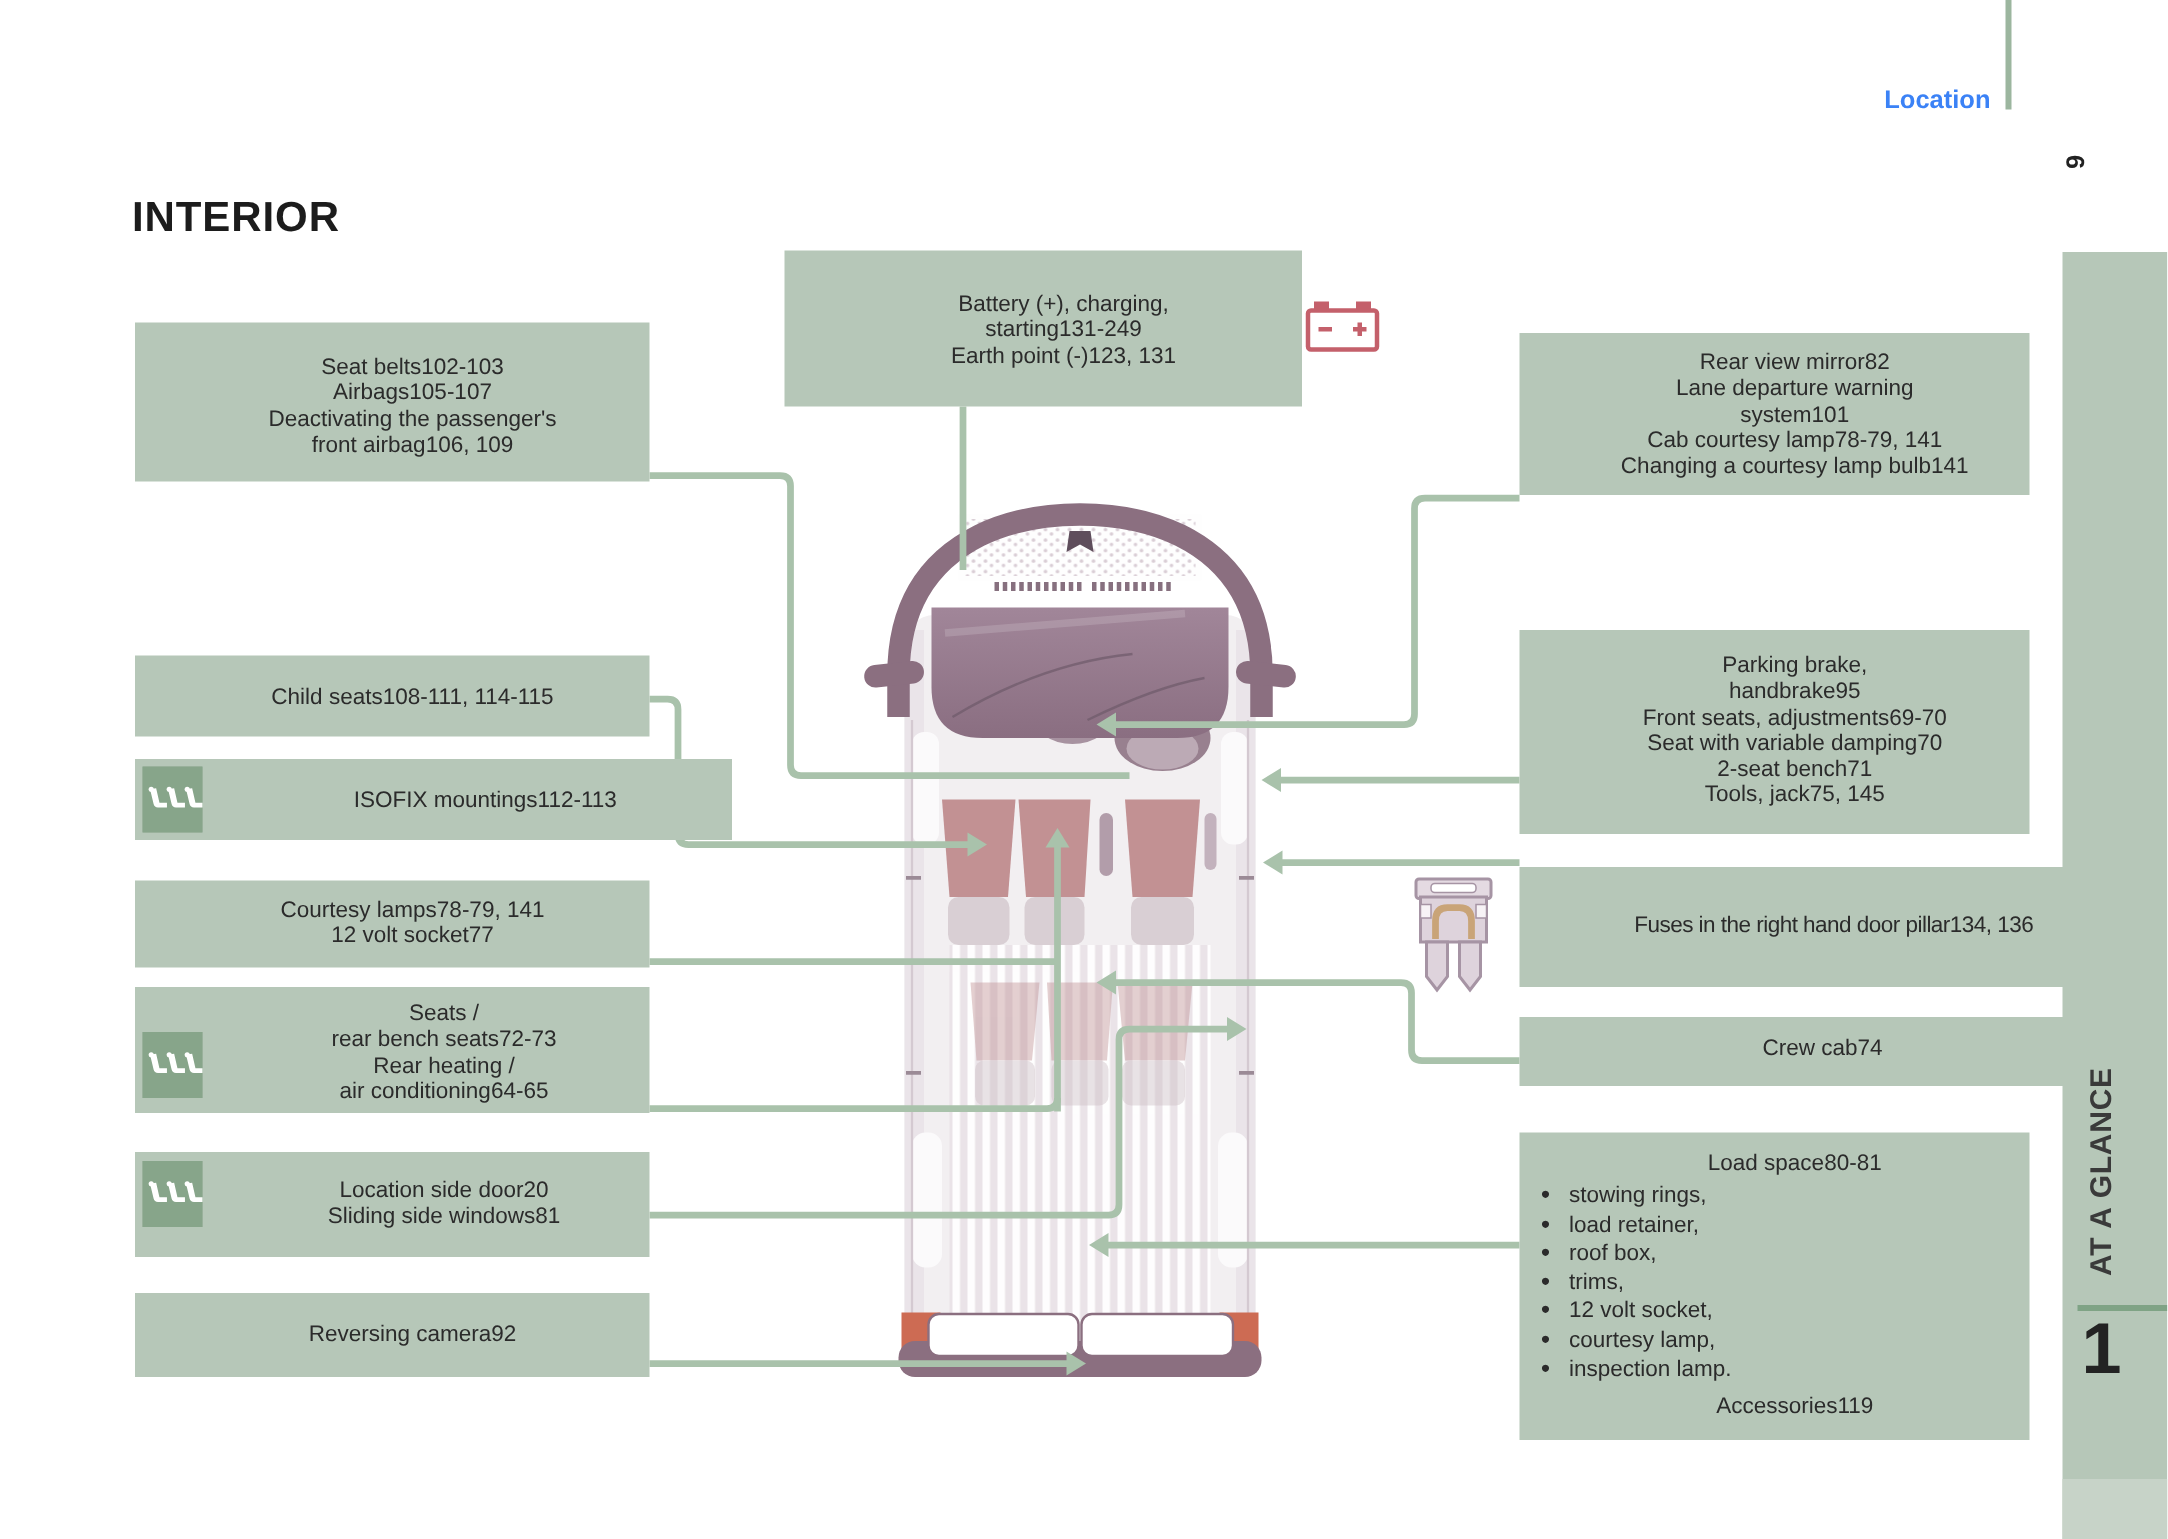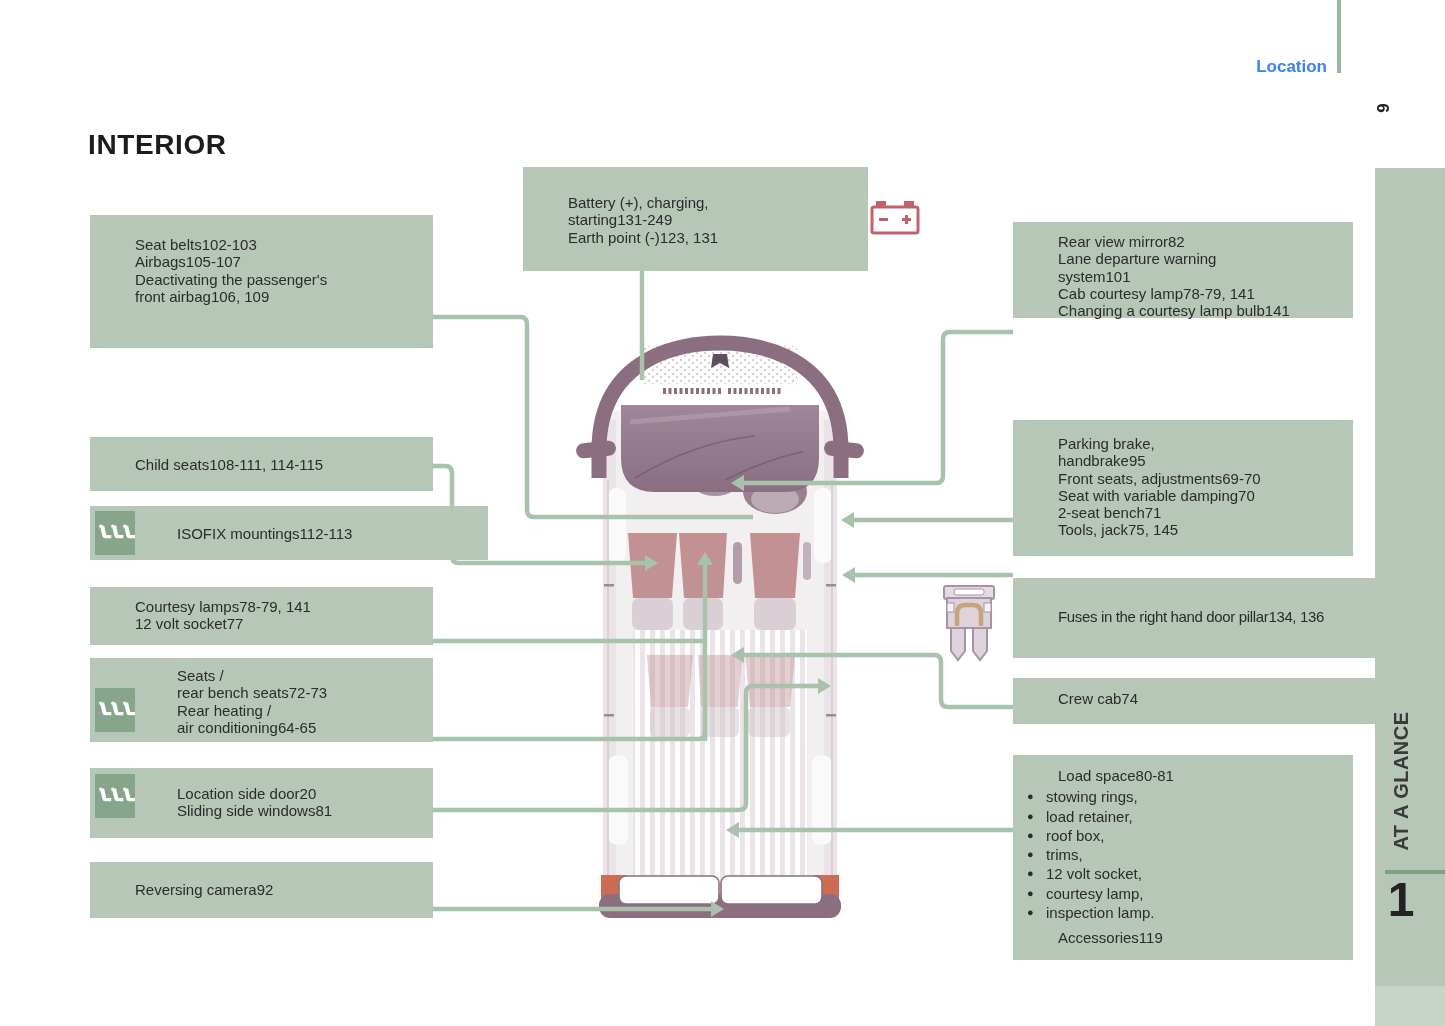--- a/index.html
+++ b/index.html
@@ -14,21 +14,21 @@
            transform:rotate(-90deg);text-align:center;line-height:28px;z-index:5;}
   
   #sidebar{left:1375px;top:168px;width:70px;height:858px;background:#b6c7b8;z-index:1;}
   #sidebar-bottom{left:1375px;top:986px;width:70px;height:40px;background:#c7d3c8;z-index:2;}
   #tabword{left:1309px;top:767px;width:190px;height:28px;transform:rotate(-90deg);
            text-align:center;font-size:20px;font-weight:bold;letter-spacing:.5px;color:#3a3a3a;z-index:3;}
   #tabsep{left:1385px;top:870px;width:60px;height:4px;background:#7fa385;z-index:3;}
   #chapnum{left:1375px;top:876px;width:52px;text-align:center;font-size:48px;font-weight:bold;color:#232323;line-height:1;z-index:3;}
   
   .box{position:absolute;background:#b6c7b8;z-index:3;font-size:15px;line-height:17.3px;color:#2b2b2b;box-sizing:border-box;}
-  .row{display:flex;justify-content:flex-start;padding:0 18px 0 13px;margin-left:32px;}
+  .row{display:flex;justify-content:center;padding:0 18px 0 13px;margin-left:32px;}
   .row .lbl{white-space:pre;}
   .row .pg{white-space:pre;text-align:right;}
   .with-icon .row{padding-left:55px;}
   .iconsq{position:absolute;left:5px;width:40px;background:#87a58a;z-index:4;}
   .bullet-row{display:flex;padding:0 18px 0 14px;line-height:19.3px;}
   .bullet-row .dot{width:19px;font-size:11px;line-height:19.3px;}
   .condensed{letter-spacing:-0.35px;}
   
   #van{left:575px;top:330px;z-index:1;}
   #lines{left:0;top:0;z-index:2;pointer-events:none;}
@@ -190,21 +190,21 @@
     <div class="row">
         <span class="lbl">starting</span>
         <span class="pg">131-249</span>
       </div>
     <div class="row">
         <span class="lbl">Earth point (-)</span>
         <span class="pg">123, 131</span>
       </div>
   </div>
 
-  <div class="box" style="left:90px;top:215px;width:343px;height:133px;padding-top:21px;">
+  <div class="box" style="left:90px;top:215px;width:343px;height:106px;padding-top:21px;">
     <div class="row">
         <span class="lbl">Seat belts</span>
         <span class="pg">102-103</span>
       </div>
     <div class="row">
         <span class="lbl">Airbags</span>
         <span class="pg">105-107</span>
       </div>
     <div class="row">
         <span class="lbl">Deactivating the passenger's</span>
@@ -304,21 +304,21 @@
       </div>
   </div>
 
   <div class="box" style="left:90px;top:862px;width:343px;height:56px;padding-top:19px;">
     <div class="row">
         <span class="lbl">Reversing camera</span>
         <span class="pg">92</span>
       </div>
   </div>
 
-  <div class="box" style="left:1013px;top:222px;width:340px;height:96px;padding-top:11px;">
+  <div class="box" style="left:1013px;top:222px;width:340px;height:108px;padding-top:11px;">
     <div class="row">
         <span class="lbl">Rear view mirror</span>
         <span class="pg">82</span>
       </div>
     <div class="row">
         <span class="lbl">Lane departure warning</span>
         <span class="pg"></span>
       </div>
     <div class="row">
         <span class="lbl">system</span>

